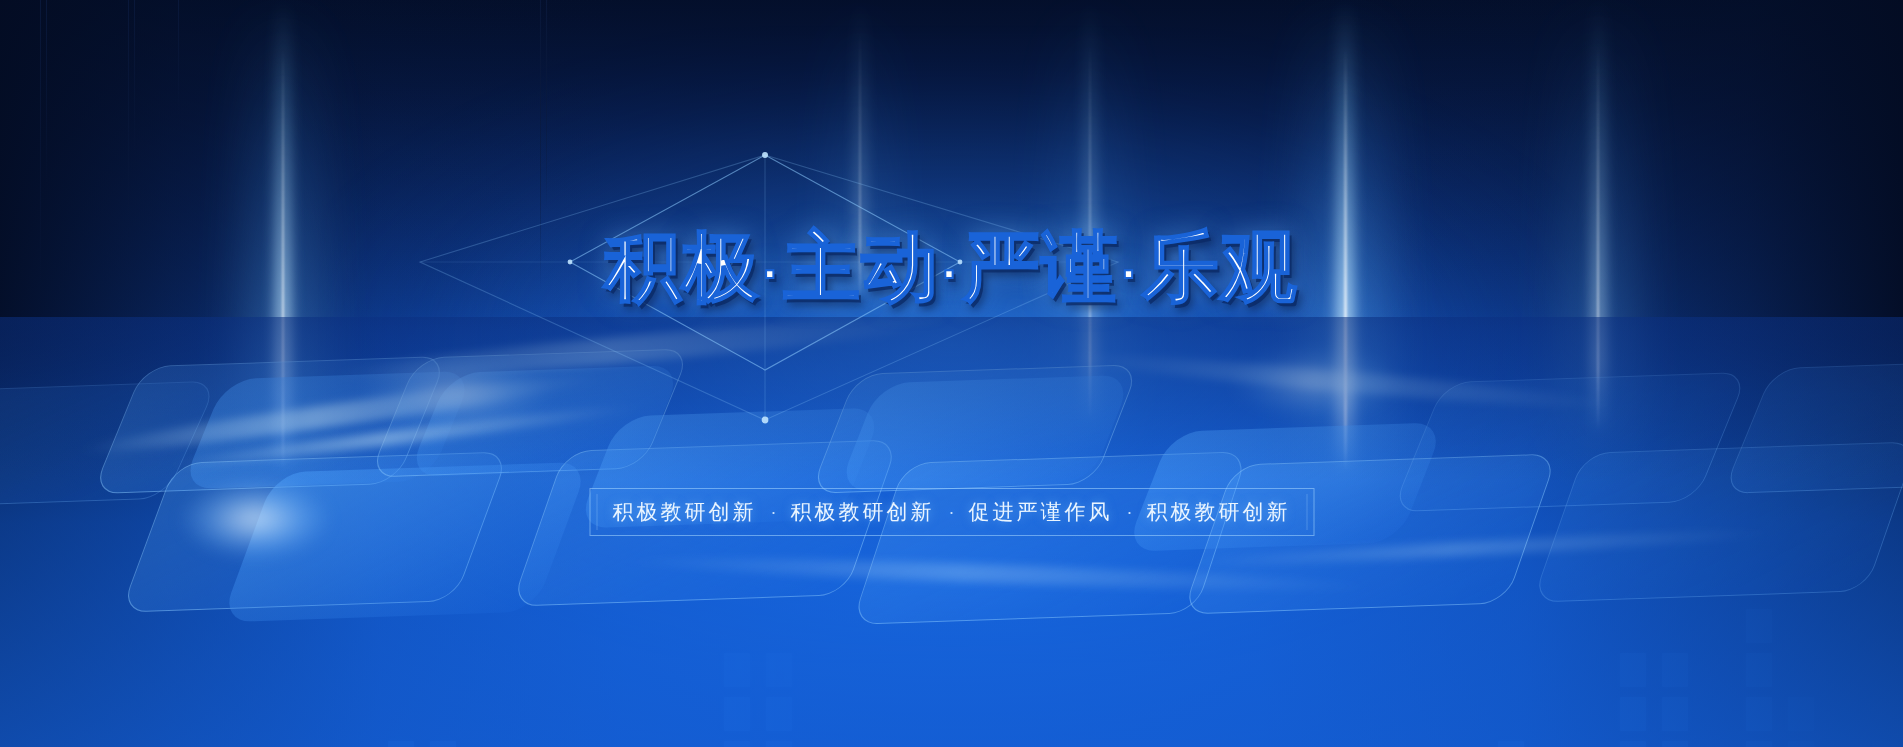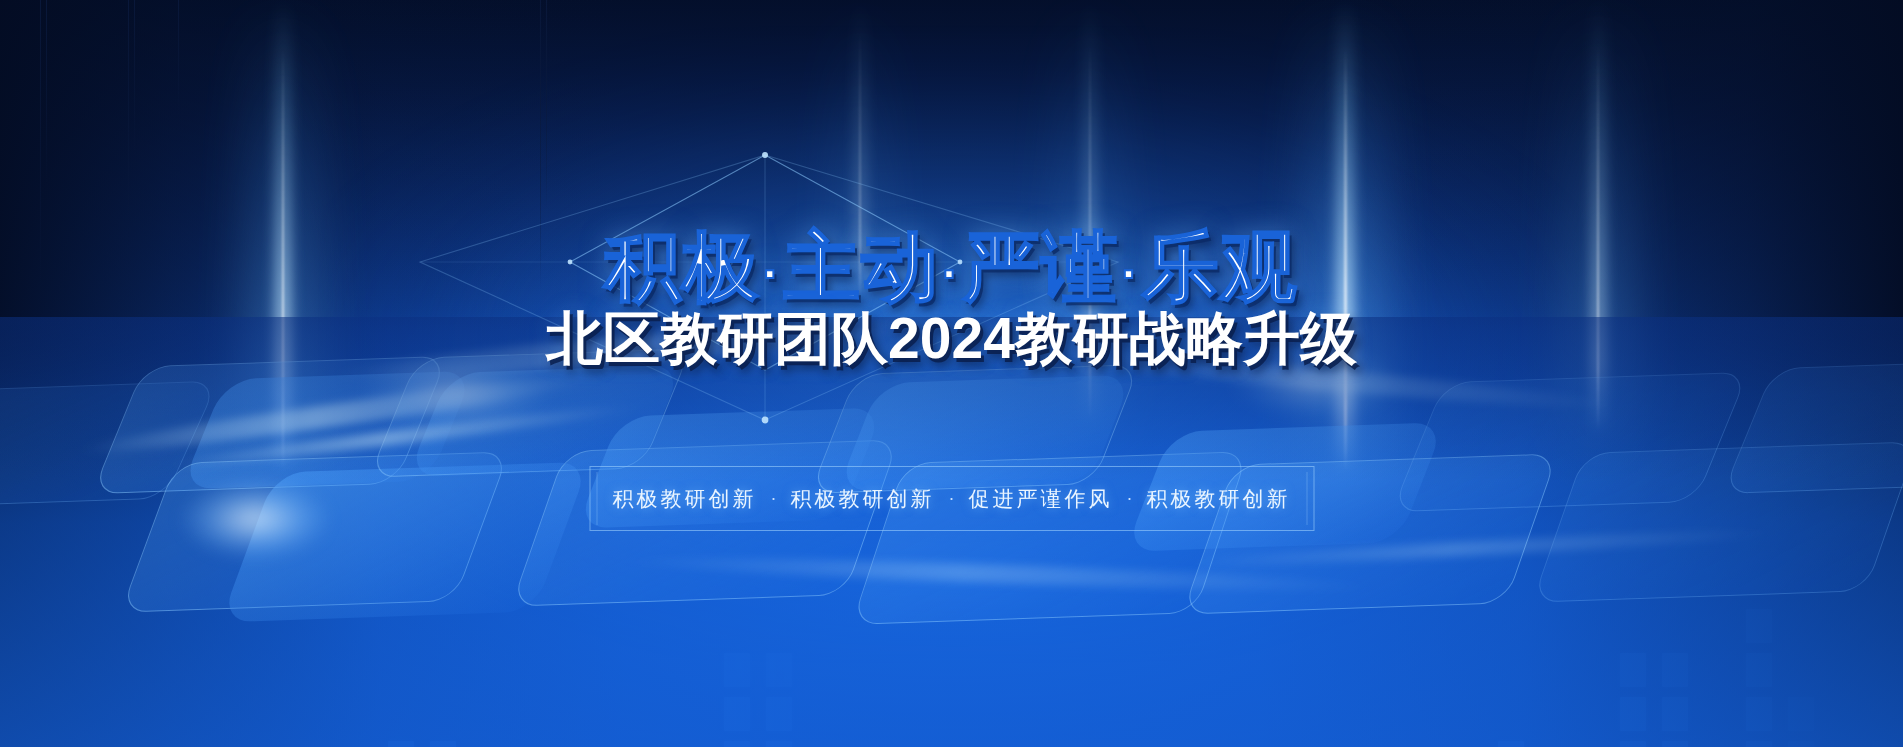--- a/index.html
+++ b/index.html
@@ -145,23 +145,23 @@
     color:#ffffff;
     line-height:1;
     text-shadow:
        3px 4px 0 rgba(9,30,78,.85),
        5px 7px 10px rgba(3,14,44,.6),
        0 0 20px rgba(110,180,255,.35);
   }
 
   
   .slogan-wrap{
-    position:absolute; left:50%; top:466px;
+    position:absolute; left:50%; top:488px;
     transform:translateX(-50%);
-    width:725px; height:65px;
+    width:725px; height:48px;
   }
   .slogan-frame{
     position:absolute; inset:0;
     border:1px solid rgba(165,215,255,.55);
   }
   .slogan-frame::before{
     content:""; position:absolute; left:6px; right:6px; top:5px; bottom:5px;
     border-left:1px solid rgba(165,215,255,.30);
     border-right:1px solid rgba(165,215,255,.30);
   }
@@ -330,21 +330,20 @@
       <circle cx="570" cy="262" r="2.4"></circle>
     </g>
   </svg>
 
   <div class="content">
 
     <h1 class="title-main">
       <span>积极</span><span class="dot">·</span><span>主动</span><span class="dot">·</span><span>严谨</span><span class="dot">·</span><span>乐观</span>
     </h1>
 
-    <h2 class="title-sub">北区教研团队2024教研战略升级</h2>
 
     <div class="slogan-wrap">
       <div class="slogan-frame"></div>
       <div class="slogan">
         <span>积极教研创新</span>
         <span class="sep">·</span>
         <span>积极教研创新</span>
         <span class="sep">·</span>
         <span>促进严谨作风</span>
         <span class="sep">·</span>

